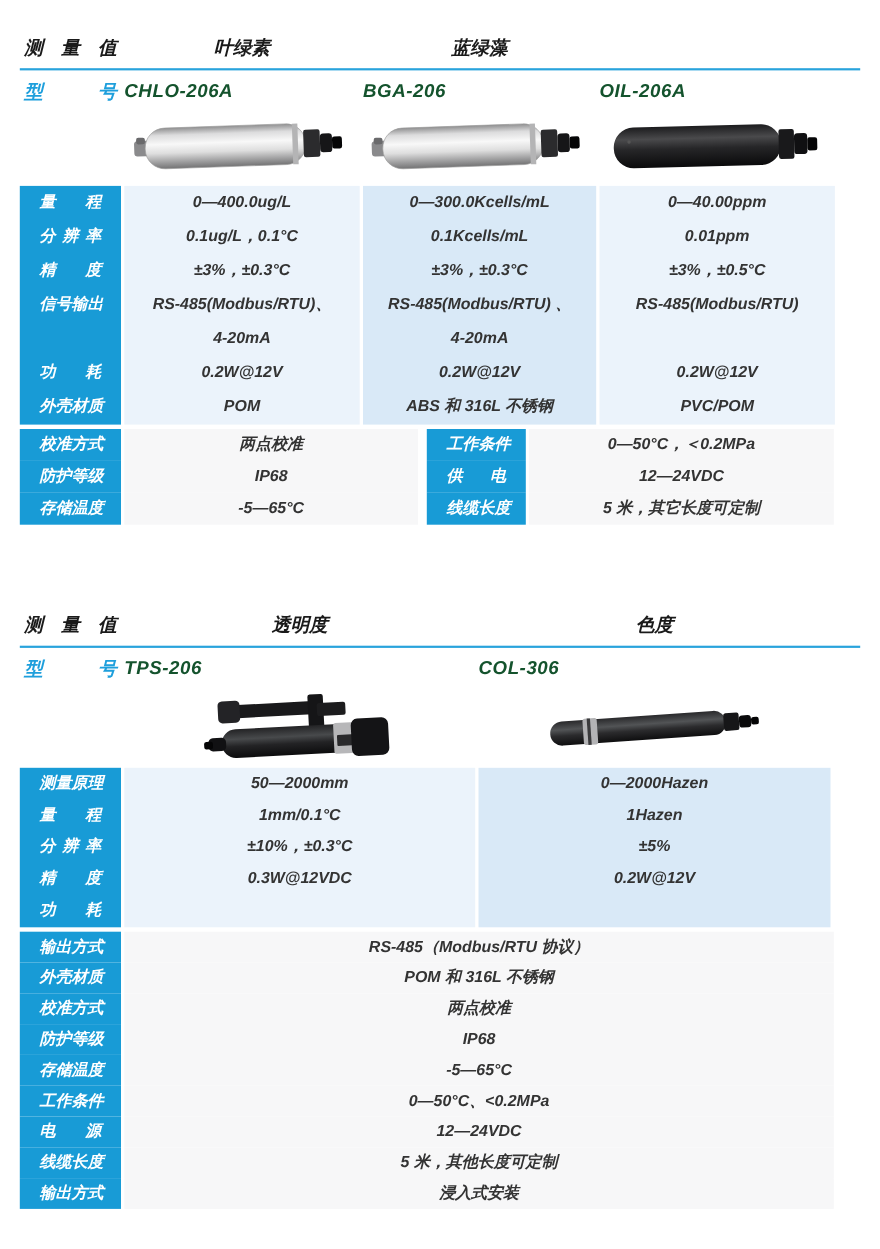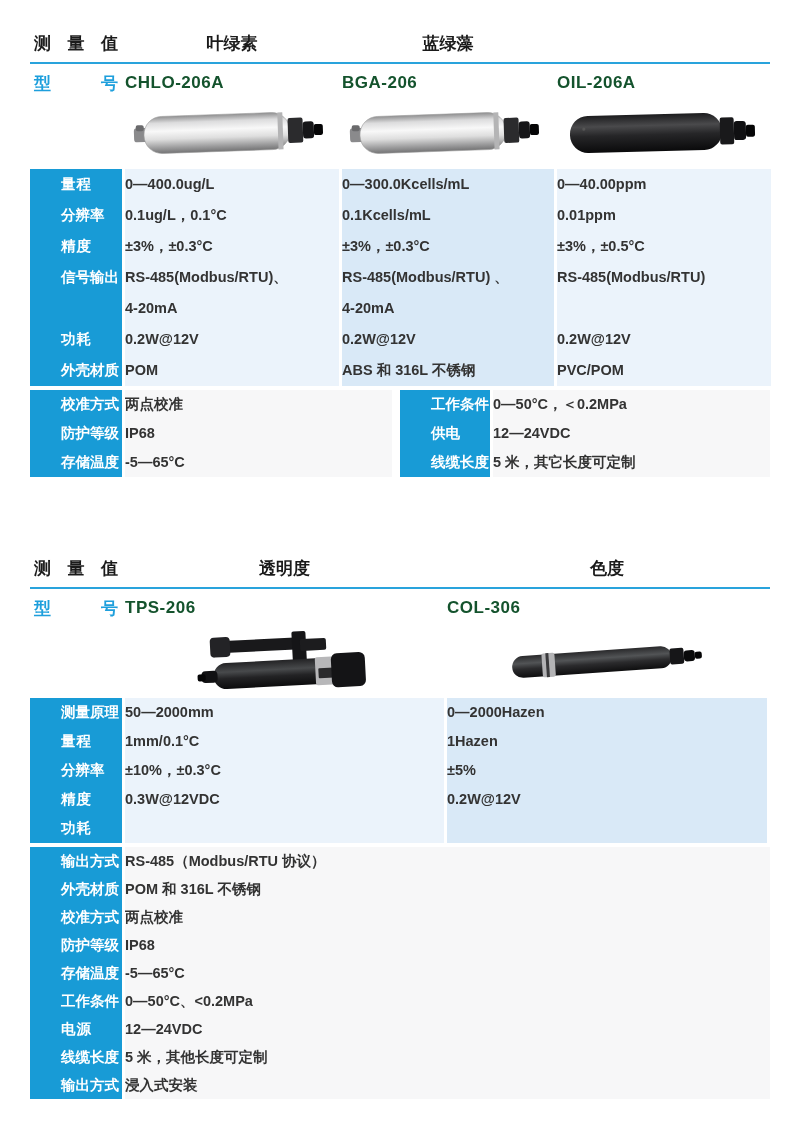--- a/index.html
+++ b/index.html
@@ -5,21 +5,21 @@
   html,body{margin:0;padding:0;background:#ffffff;}
   .page{
     position:relative;
     width:800px;
     height:1135px;
     background:#ffffff;
     font-family:"Liberation Sans","DejaVu Sans",sans-serif;
     color:#333;
     overflow:hidden;
   }
-  .inner{margin:0 30px;}
+  .inner{margin:0 18px;font-style:italic;}
 
   
   .grid-t1{display:grid;grid-template-columns:92px 214px 212px 214px;column-gap:3px;}
   .grid-t2{display:grid;grid-template-columns:92px 319px 320px;column-gap:3px;}
 
   .hdr-row{height:30px;align-items:center;padding-top:28px;}
   .hdr-row2{height:30px;align-items:center;padding-top:76px;}
   .hdr-label{
     font-size:17px;font-weight:bold;color:#1a1a1a;
     text-align:justify;text-align-last:justify;
@@ -38,23 +38,23 @@
 
   .img-row{height:66px;align-items:center;justify-items:center;}
   .img-row2{height:70px;align-items:center;justify-items:center;}
 
   .speccol{display:flex;flex-direction:column;}
   .cell{height:31px;line-height:31px;white-space:nowrap;overflow:hidden;}
   .cell2{height:29px;line-height:29px;white-space:nowrap;overflow:hidden;}
   .cell3{height:28px;line-height:28px;white-space:nowrap;overflow:hidden;}
   .lblcell{
     color:#fff;font-weight:bold;font-size:14.5px;
-    text-align:justify;text-align-last:justify;padding:0 31px;
+    text-align:justify;text-align-last:justify;padding:0 18px;
   }
-  .valcell{font-size:14.5px;font-weight:600;color:#333;}
+  .valcell{text-align:center;font-size:14.5px;font-weight:600;color:#333;}
 
   .bg-blue{background:#189bd6;}
   .bg-light{background:#ebf3fb;}
   .bg-mid{background:#d9e9f7;}
   .bg-gray{background:#f7f7f8;}
 
   .spec-grid{margin-top:2px;}
 
   
   .bottom1{display:flex;margin-top:4px;}

